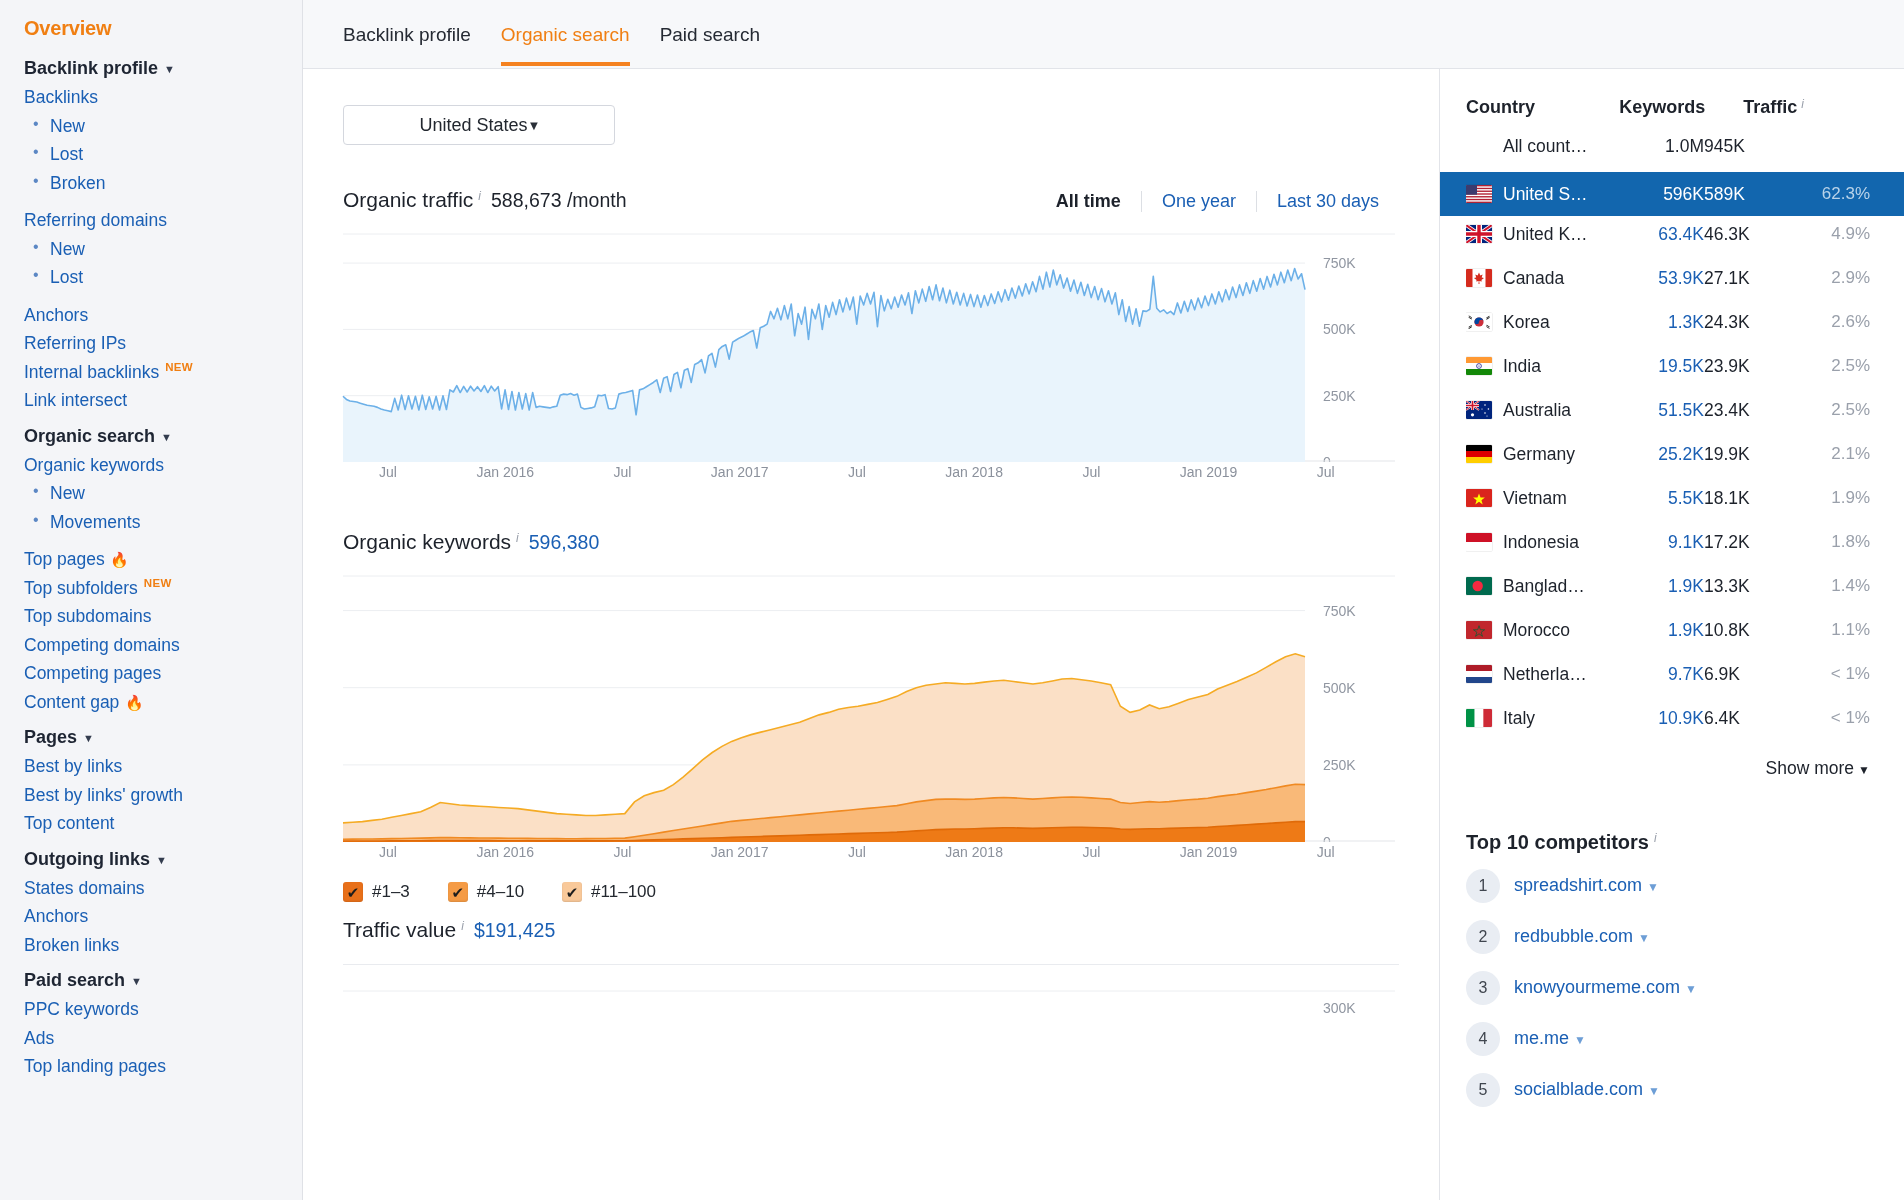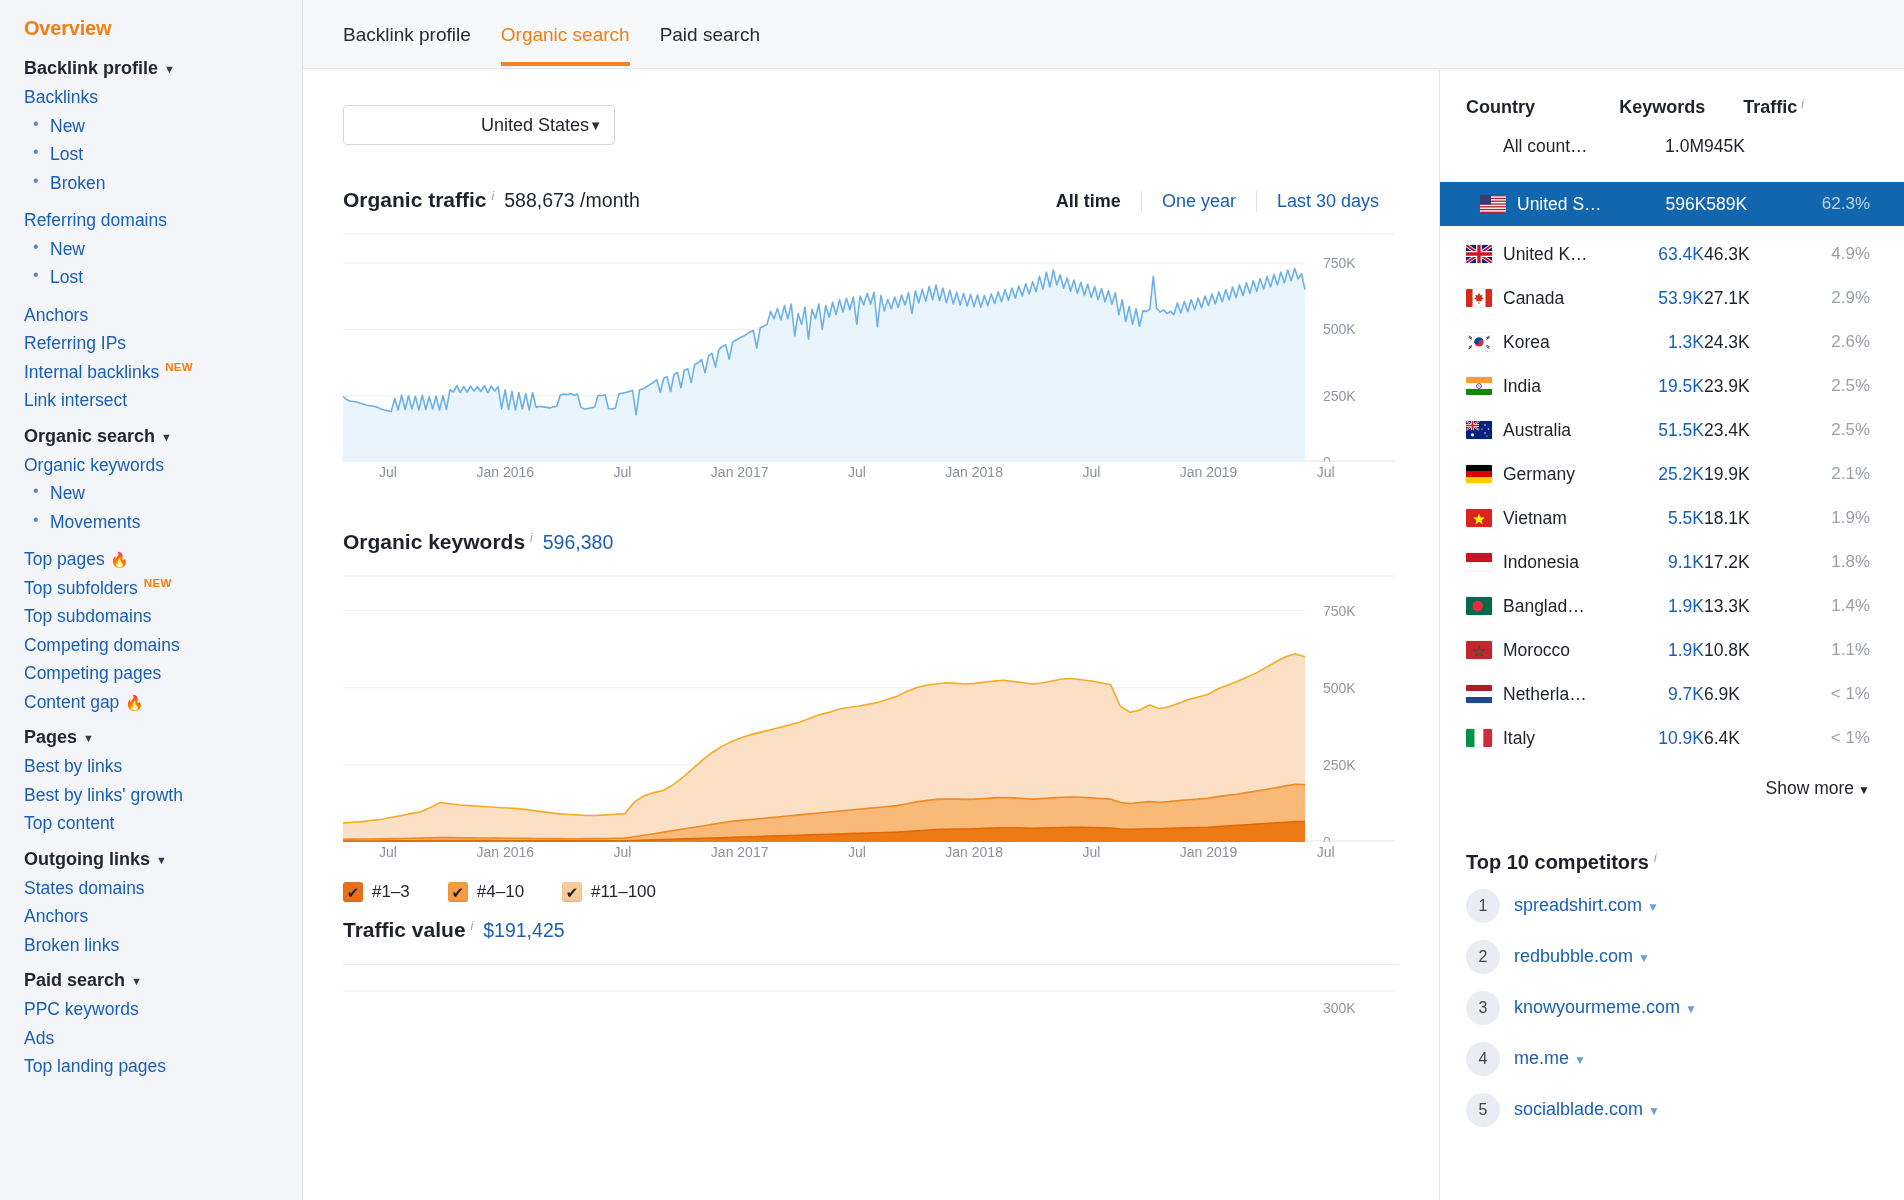--- a/index.html
+++ b/index.html
@@ -73,31 +73,31 @@
     flex: 1 1 auto; background: #fff;
     border-right: 1px solid #e2e4e9;
     padding: 36px 0 0 0; min-width: 0; overflow: hidden;
   }
 
   .country-select {
     margin-left: 40px;
     width: 272px; height: 40px;
     border: 1px solid #d4d7de; border-radius: 4px;
     background: #fff;
-    display: flex; align-items: center; justify-content: flex-end;
+    display: flex; align-items: center; justify-content: center;
     padding: 0 12px 0 14px;
     font-size: 18px; color: #22272f; cursor: pointer;
   }
   .country-select .caret2 { font-size: 13px; color: #2a2f38; }
 
   .sec-head {
     display: flex; align-items: baseline;
     margin: 43px 40px 0 40px;
   }
-  .sec-title { font-size: 21px; font-weight: bold; color: #1d222b; }
+  .sec-title { font-size: 21px; font-weight: normal; color: #1d222b; }
   .info-i {
     font-size: 12px; color: #9aa0ab; margin-left: 5px;
     position: relative; top: -7px; font-style: italic; font-weight: normal;
   }
   .sec-val { font-size: 19.5px; color: #1d222b; margin-left: 10px; }
   .sec-val.blue { color: #1a5fb4; }
   .spacer-flex { flex: 1 1 auto; }
   .ranges { display: flex; align-items: center; gap: 0; }
   .range {
     font-size: 18px; color: #1a5fb4; cursor: pointer; padding: 0 20px;
@@ -143,21 +143,21 @@
   .ct-c-kw { width: 108px; text-align: right; }
   .ct-c-tr { width: 92px; text-align: right; }
   .ct-c-pc { width: 74px; text-align: right; }
 
   .ct-row {
     display: flex; align-items: center;
     font-size: 17.5px; color: #1d222b;
     height: 44px; padding: 0 8px 8px 0; cursor: pointer;
   }
   .ct-row.all { color: #1d222b; }
-  .ct-row.sel { background: #1266ae; color: #fff; margin: 10px -26px; padding: 0 34px 0 40px; }
+  .ct-row.sel { background: #1266ae; color: #fff; margin: 0 -26px; padding: 0 34px 0 26px; }
   .ct-row .c-country {
     flex: 1 1 auto; display: flex; align-items: center; gap: 11px;
     overflow: hidden; white-space: nowrap;
   }
   .ct-row.all .c-country { padding-left: 37px; }
   .ct-row .c-kw { width: 108px; text-align: right; color: #1a5fb4; }
   .ct-row .c-tr { width: 92px; color: #1d222b; }
   .ct-row .c-pc { width: 74px; text-align: right; color: #9aa0ab; font-size: 17px; }
   .ct-row.all .c-kw { color: #1d222b; }
   .ct-row.sel .c-kw, .ct-row.sel .c-tr { color: #fff; }

